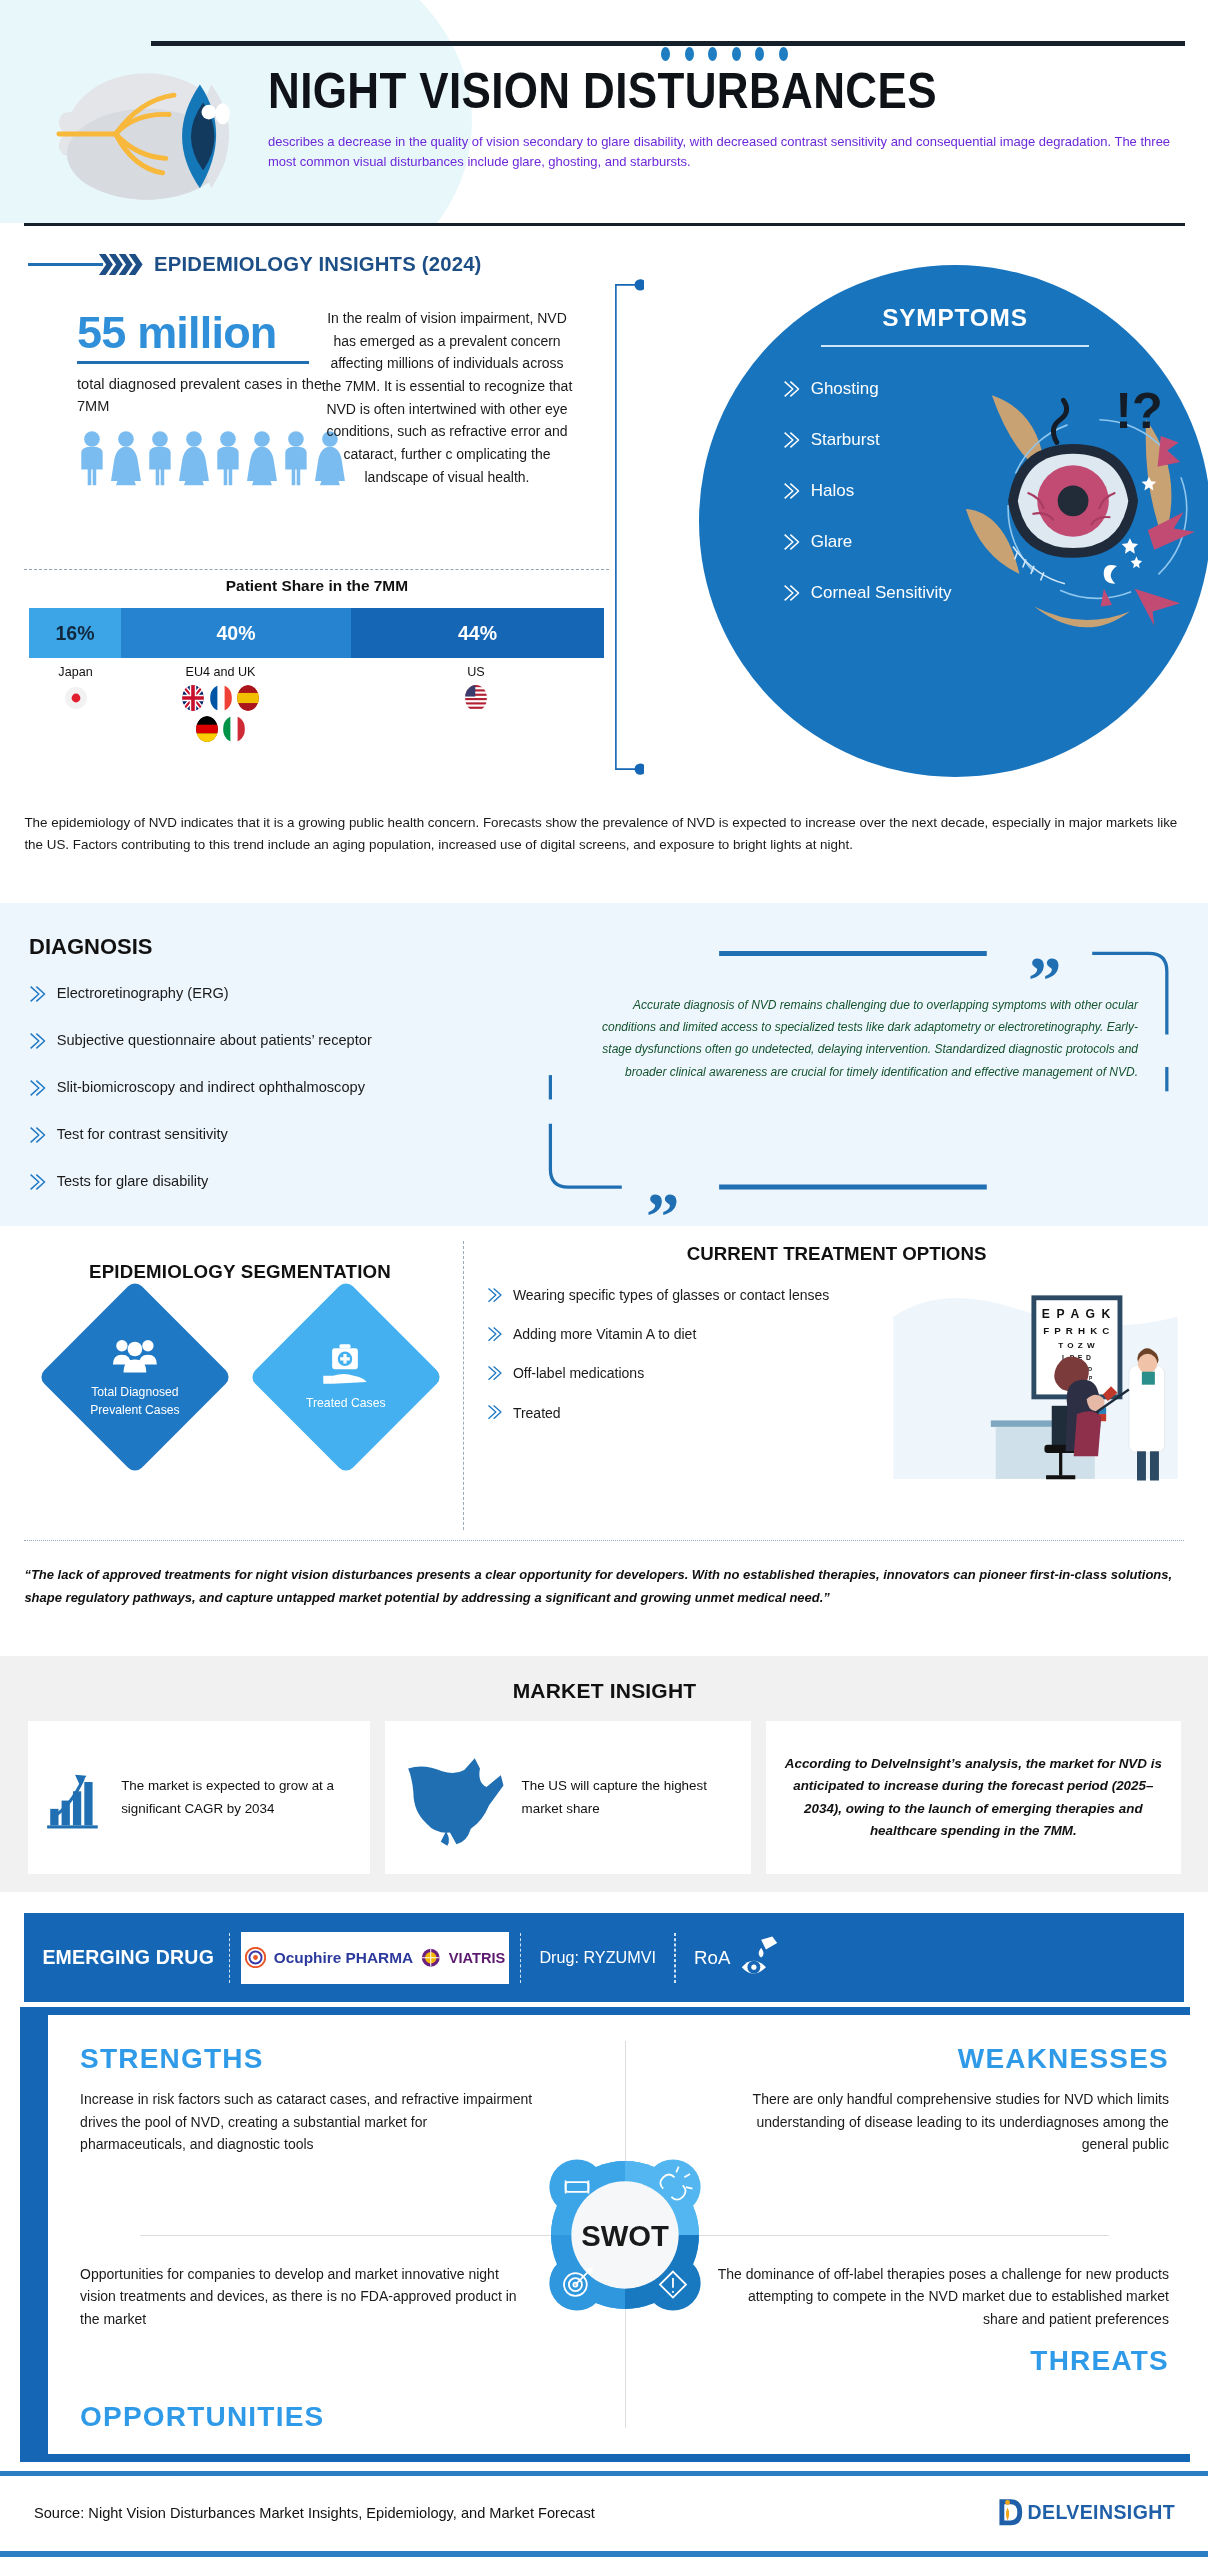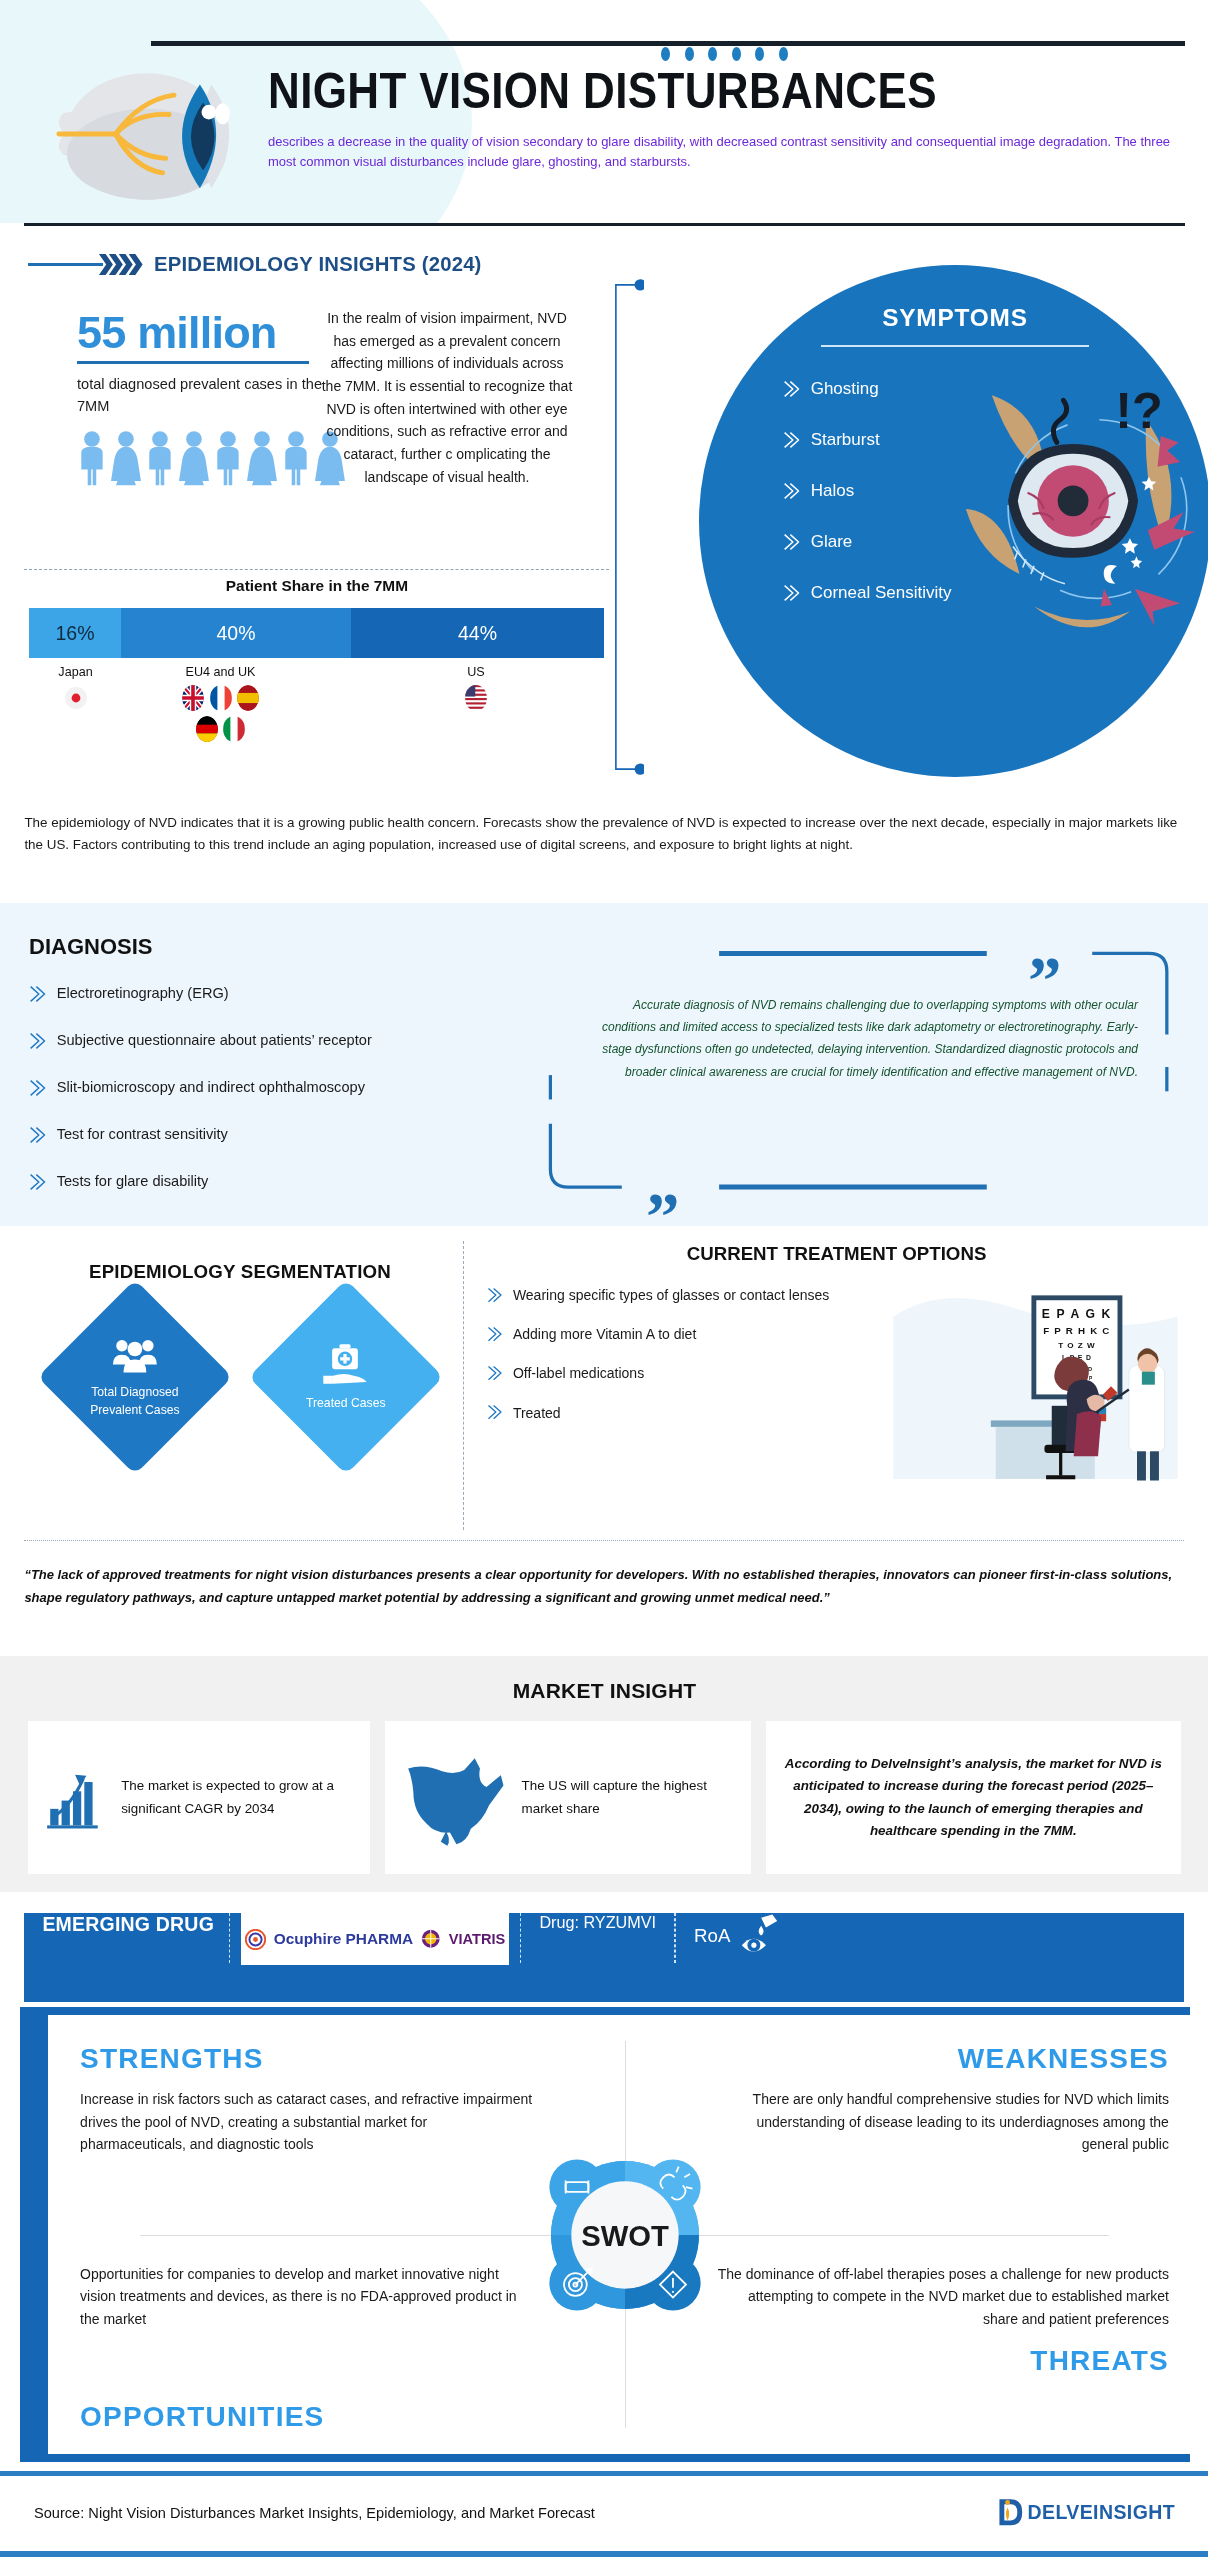--- a/index.html
+++ b/index.html
@@ -77,21 +77,21 @@
   }
 
   .dash-sep { position: absolute; left: 24.4px; width: 585px; height: 0;
     border-top: 1.6px dashed #8fa3b5; }
 
   .share-title { position: absolute; left: 24.4px; top: 577px; width: 585px;
     text-align: center; font-size: 15.4px; font-weight: 700; color: #111; }
   .share-bar { position: absolute; left: 29px; top: 608px; width: 575px; height: 50px;
     display: flex; }
   .share-seg { display: flex; align-items: center; justify-content: center;
-    color: #fff; font-weight: 400; font-size: 19.5px; }
+    color: #fff; font-weight: 700; font-size: 19.5px; }
   .share-seg.s0 { background: #3ca5e8; color: #12283c; }
   .share-seg.s1 { background: #2683cf; }
   .share-seg.s2 { background: #1566b5; }
 
   .share-labels { position: absolute; left: 29px; top: 665px; width: 575px; height: 106px; }
   .share-lab { position: absolute; text-align: center; font-size: 12.6px; color: #111; }
   .flagrow { display: flex; gap: 5.7px; justify-content: center; margin-top: 5.7px; }
   .flag { width: 22px; height: 26px; border-radius: 50%; overflow: hidden; display: block; }
 
   .epi-foot {
@@ -148,21 +148,21 @@
   .mcards { display: flex; gap: 14.6px; padding: 18px 28px 0 28px; }
   .mcard { background: #fff; height: 153px; display: flex; align-items: center; padding: 0 14.6px; gap: 11.4px; }
   .mcard.c1 { width: 349px; }
   .mcard.c2 { width: 374px; }
   .mcard.c3 { width: 424px; justify-content: center; }
   .mcard p { font-size: 13.4px; line-height: 1.65; color: #111; }
   .mcard.c3 p { font-style: italic; font-weight: 700; text-align: center; font-size: 13.4px; }
 
   
   .edrug { position: absolute; left: 24.4px; top: 1913px; width: 1160px; height: 89px;
-    background: #1566b5; display: flex; align-items: flex-start; }
+    background: #1566b5; display: flex; align-items: center; }
   .edrug .lbl { color: #fff; font-size: 19.5px; font-weight: 800; padding: 0 14.6px 0 18px; letter-spacing: 0.2px; }
   .edrug .vd { width: 0; height: 50px; border-left: 1.6px dashed #cfe3f6; }
   .logobox { background: #fff; margin: 0 11.4px; height: 52px; width: 268px;
     display: flex; align-items: center; justify-content: center; gap: 8.1px; }
   .edrug .dname { color: #fff; font-size: 16.2px; padding: 0 18px; white-space: nowrap; }
   .edrug .moa { color: #fff; font-size: 12.2px; line-height: 1.4; padding: 0 16.2px; width: 374px; }
   .edrug .roa { color: #fff; font-size: 18.7px; padding-left: 18px; display: flex; align-items: center; gap: 6.5px; }
 
   
   .swotsec { position: absolute; left: 19.5px; top: 2007px; width: 1170px; height: 455px;

